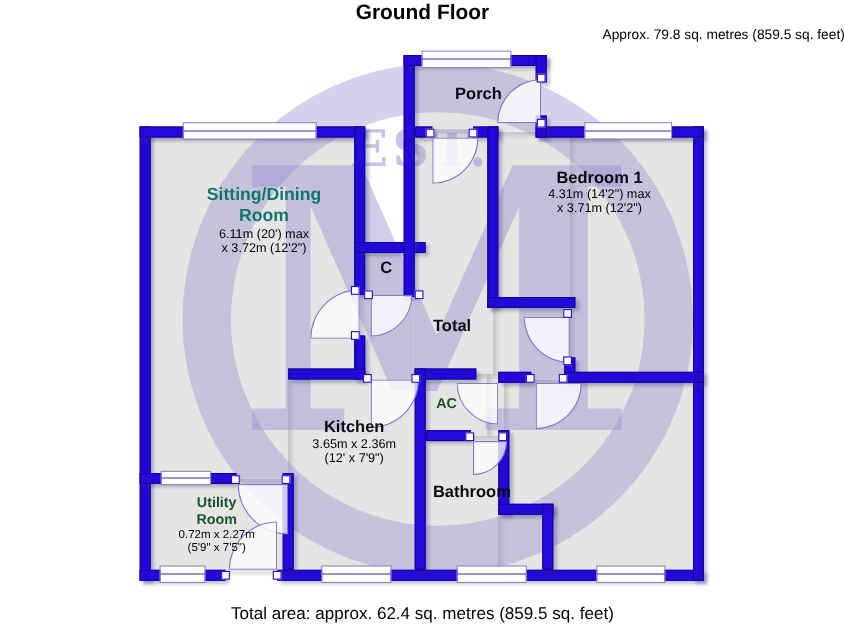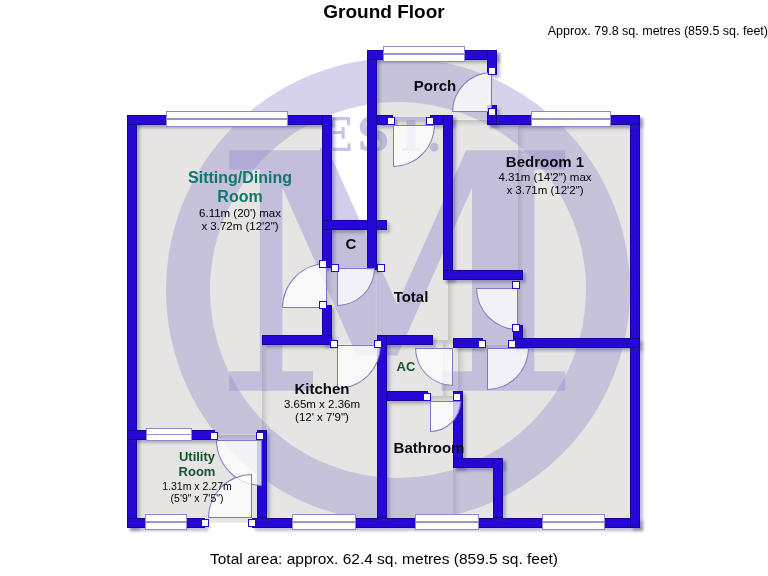--- a/index.html
+++ b/index.html
@@ -173,19 +173,19 @@
   </div>
 
   <div class="lbl" style="left:429px;top:439px;">
     <div class="nm">Bathroom</div>
   </div>
 
 
   <div class="lbl" style="left:197px;top:449px;">
     <div class="nm-sm">Utility</div>
     <div class="nm-sm">Room</div>
-    <div class="dm-sm">1.31m x 2.27m</div>
+    <div class="dm-sm">0.72m x 2.27m</div>
     <div class="dm-sm">(5'9" x 7'5")</div>
   </div>
 
   <div class="hdr" id="footer">Total area: approx. 62.4 sq. metres (859.5 sq. feet)</div>
 
 </div>
 
 </body></html>

